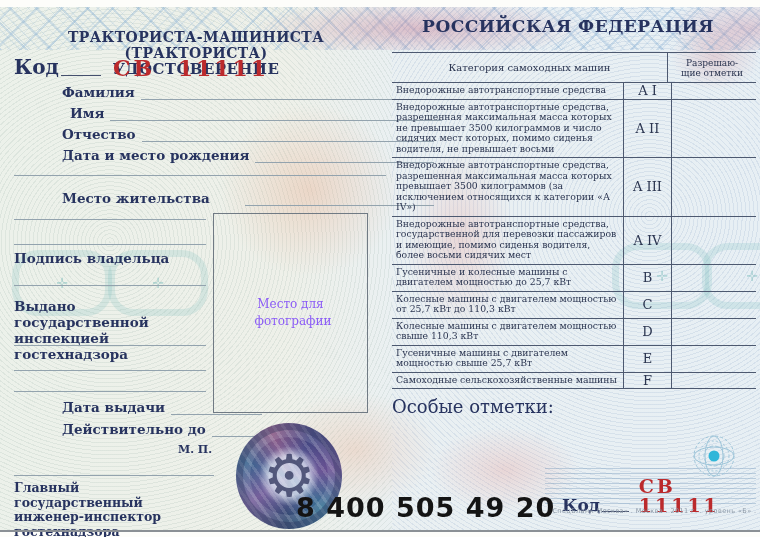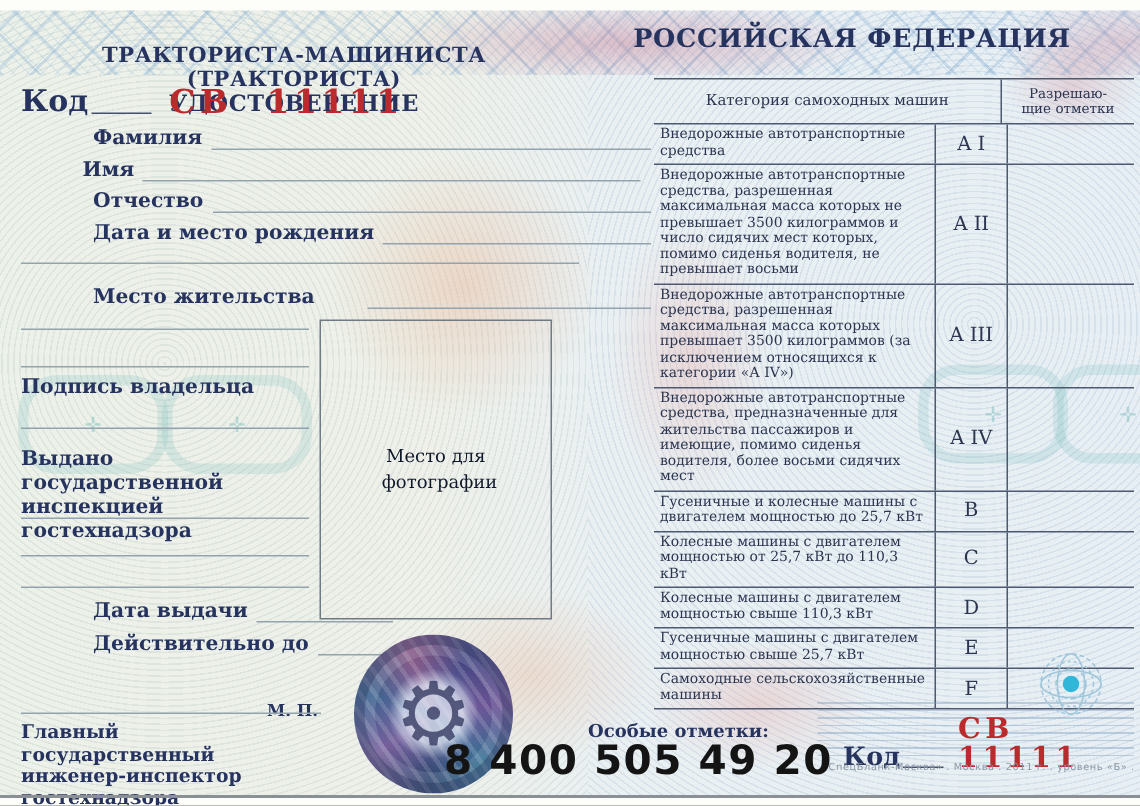--- a/index.html
+++ b/index.html
@@ -80,47 +80,47 @@
   
   .frow{position:absolute;display:flex;align-items:flex-end;font-weight:700;font-size:13.5px;margin-left:48px;}
   .frow .ln{flex:1;border-bottom:1px solid var(--fline);height:2px;margin-left:6px;}
   .bline{position:absolute;border-bottom:1px solid var(--fline);height:0;}
   .stat{position:absolute;font-weight:700;font-size:13.5px;line-height:16px;}
   
   .photo{
     position:absolute;left:213px;top:213px;width:153px;height:198px;
     border:1px solid #707a84;display:flex;align-items:center;justify-content:center;
   }
-  .photo span{width:72px;text-align:center;font-size:12px;line-height:17px;color:#0f172a;}
+  .photo span{width:72px;text-align:center;font-size:12px;line-height:17px;color:#8b5cf6;}
   
   .holo{
     position:absolute;left:236px;top:423px;width:106px;height:106px;border-radius:50%;
     background:
       repeating-linear-gradient(55deg,rgba(255,255,255,.14) 0 3px,transparent 3px 8px),
       radial-gradient(circle at 50% 50%,rgba(215,220,238,.85) 0 26%,rgba(120,110,170,.4) 40%,transparent 62%),
       conic-gradient(from 30deg,#383d78,#64498c,#2e6e8e,#263f66,#745b96,#325f88,#8a5580,#383d78);
     box-shadow:inset 0 0 0 7px rgba(40,45,90,.35), inset 0 0 0 14px rgba(230,235,250,.15);
     display:flex;align-items:center;justify-content:center;
   }
   .holo .gear{font-family:"DejaVu Sans",sans-serif;font-size:58px;color:#272c55;opacity:.72;line-height:1;}
   
   .rosette{position:absolute;left:688px;top:434px;}
   
   .cat-table{position:absolute;left:392px;top:52px;width:364px;color:#2b3550;}
-  .cat-table .grid{border-top:1.2px solid var(--tline);margin-left:44px;}
+  .cat-table .grid{border-top:1.2px solid var(--tline);}
   .thead{display:flex;border-bottom:1.2px solid var(--tline);min-height:29px;}
   .th-cat{flex:1;display:flex;align-items:center;justify-content:center;font-size:10px;padding:2px 6px;text-align:center;}
   .th-marks{width:84px;border-left:1.2px solid var(--tline);display:flex;flex-direction:column;align-items:center;justify-content:center;font-size:9px;line-height:10px;text-align:center;padding:2px;}
   .trow{display:flex;border-bottom:1.2px solid var(--tline);}
   .trow .desc{flex:1;font-size:9.3px;line-height:10.5px;padding:2px 4px 3px;}
   .trow .ccode{width:47px;border-left:1.2px solid var(--tline);display:flex;align-items:center;justify-content:center;font-size:13px;}
   .trow .marks{width:84px;border-left:1.2px solid var(--tline);}
-  .special{margin-top:7px;font-weight:700;font-size:12px;color:var(--navy);}
-  
-  .stamp{position:absolute;left:178px;top:443px;font-weight:700;font-size:11px;margin-top:24px;}
+  .special{margin-top:7px;font-weight:400;font-size:18px;color:var(--navy);}
+  
+  .stamp{position:absolute;left:178px;top:443px;font-weight:700;font-size:11px;}
   .phone{
     position:absolute;left:296px;top:492px;
     font-family:"DejaVu Sans",sans-serif;font-weight:700;font-size:27px;letter-spacing:1px;color:#141414;
   }
   .bottom-rule{position:absolute;left:0;top:530px;width:760px;height:2px;background:#8b9095;}
 </style>
 </head>
 <body>
 
 <div class="page">
@@ -146,21 +146,21 @@
   <div class="coderow code-top">
     <span class="lbl">Код</span>
     <span class="ln"></span>
     <span class="codeval">СВ 11111</span>
   </div>
 
   <div class="frow" style="left:14px;top:84px;width:372px;">
     <span>Фамилия</span>
       <span class="ln"></span>
   </div>
-  <div class="frow" style="left:7px;top:105px;width:372px;">
+  <div class="frow" style="left:22px;top:105px;width:372px;">
     <span>Имя</span>
       <span class="ln"></span>
   </div>
   <div class="frow" style="left:14px;top:126px;width:372px;">
     <span>Отчество</span>
       <span class="ln"></span>
   </div>
   <div class="frow" style="left:14px;top:147px;width:372px;">
     <span>Дата и место рождения</span>
       <span class="ln"></span>
@@ -221,21 +221,21 @@
           <div class="desc">Внедорожные автотранспортные средства, разрешенная максимальная масса которых не превышает 3500 килограммов и число сидячих мест которых, помимо сиденья водителя, не превышает восьми</div>
           <div class="ccode">A II</div>
           <div class="marks"></div>
         </div>
           <div class="trow">
           <div class="desc">Внедорожные автотранспортные средства, разрешенная максимальная масса которых превышает 3500 килограммов (за исключением относящихся к категории «А IV»)</div>
           <div class="ccode">A III</div>
           <div class="marks"></div>
         </div>
           <div class="trow">
-          <div class="desc">Внедорожные автотранспортные средства, предназначенные для жительства пассажиров и имеющие, помимо сиденья водителя, более восьми сидячих мест</div>
+          <div class="desc">Внедорожные автотранспортные средства, государственной для перевозки пассажиров и имеющие, помимо сиденья водителя, более восьми сидячих мест</div>
           <div class="ccode">A IV</div>
           <div class="marks"></div>
         </div>
           <div class="trow">
           <div class="desc">Гусеничные и колесные машины с двигателем мощностью до 25,7 кВт</div>
           <div class="ccode">B</div>
           <div class="marks"></div>
         </div>
           <div class="trow">
           <div class="desc">Колесные машины с двигателем мощностью от 25,7 кВт до 110,3 кВт</div>

